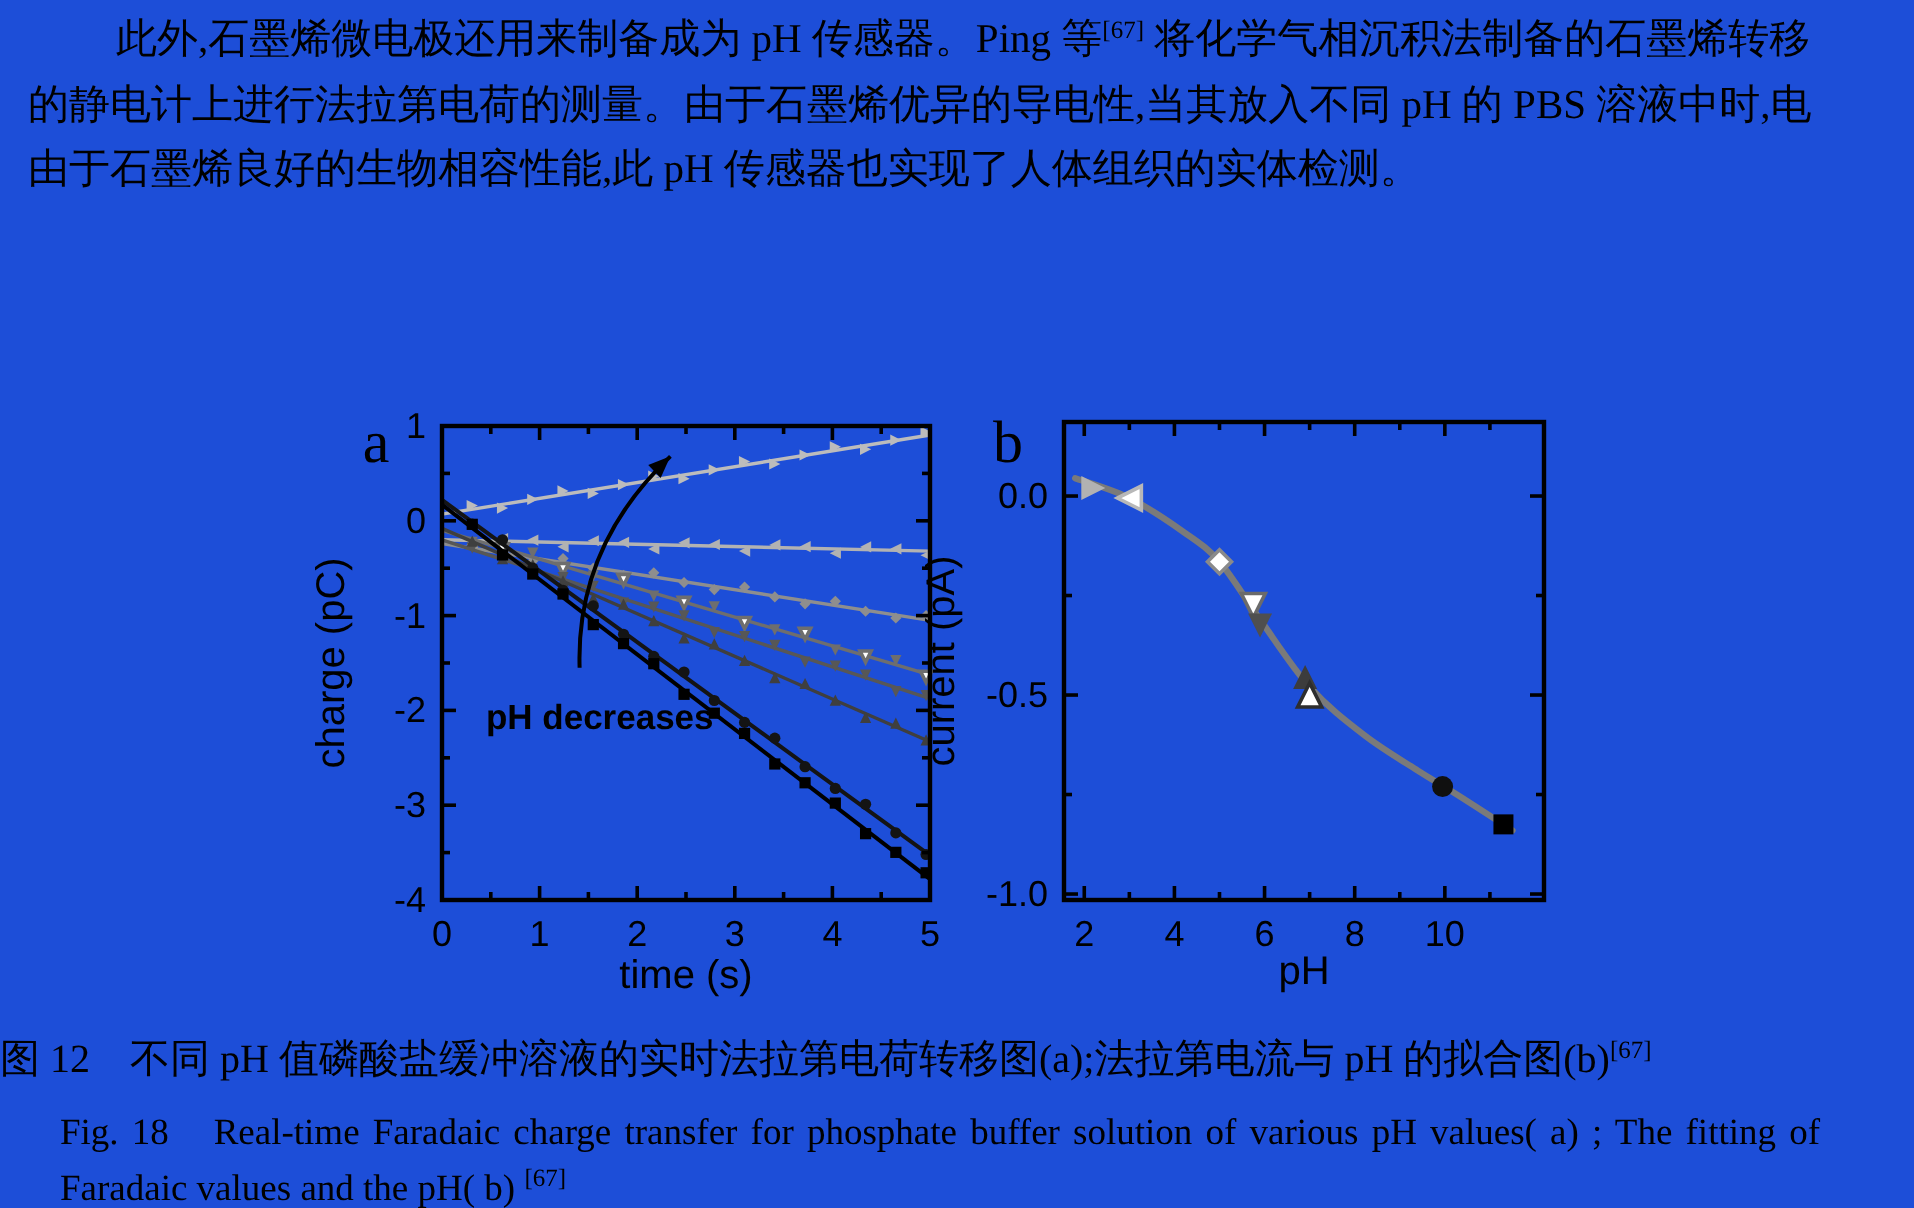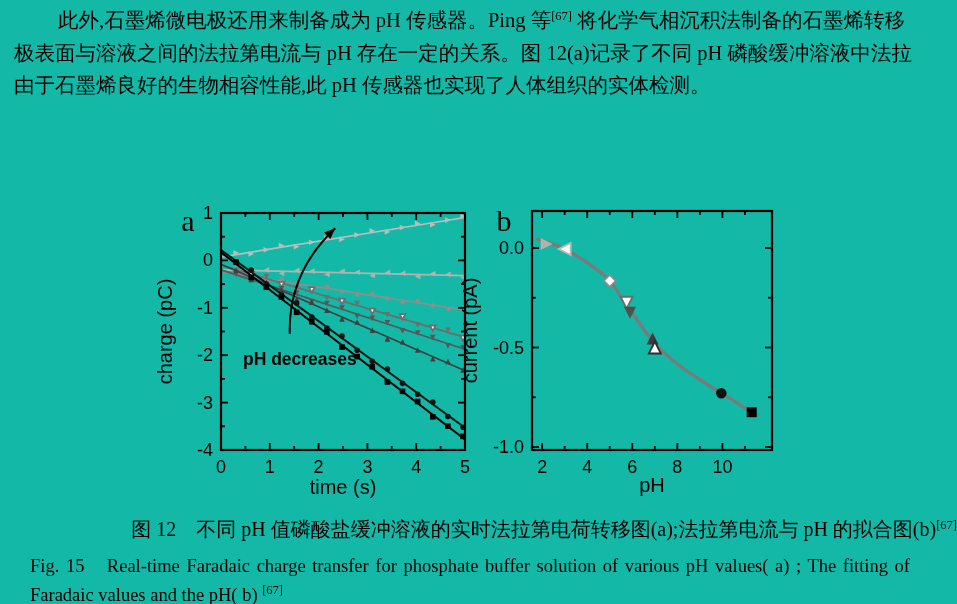--- a/index.html
+++ b/index.html
@@ -1,35 +1,35 @@
 <!DOCTYPE html>
 <html><head>
 <meta charset="utf-8">
 <style>
   html,body{margin:0;padding:0;background:#fff;}
-  .page{position:relative;width:957px;height:604px;background:#14b8a6;overflow:hidden;
+  .page{position:relative;width:957px;height:604px;background:#1d4ed8;overflow:hidden;
         font-family:"Liberation Serif",serif;color:#000;}
   .para{position:absolute;left:14px;top:4px;width:930px;font-size:20.5px;line-height:32.6px;}
   .para .line{white-space:nowrap;}
   .para .indent{text-indent:44px;}
   sup.cite{font-size:12.5px;vertical-align:7px;line-height:0;letter-spacing:0;}
   .fig-svg{position:absolute;}
-  .cap-zh{position:absolute;left:0;top:516px;width:957px;text-align:right;font-size:20px;white-space:nowrap;}
+  .cap-zh{position:absolute;left:0;top:516px;width:957px;text-align:left;font-size:20px;white-space:nowrap;}
   .cap-en{position:absolute;left:30px;top:553px;width:880px;font-size:18.5px;
           text-align:justify;text-align-last:justify;white-space:normal;}
   .cap-en2{position:absolute;left:30px;top:585px;width:880px;font-size:18.5px;}
 </style>
 </head>
 <body>
 
 <div class="page">
 
   <div class="para">
     <div class="line indent"><span>此外,石墨烯微电极还用来制备成为 pH 传感器。Ping 等</span><sup class="cite">[67]</sup><span> 将化学气相沉积法制备的石墨烯转移</span></div>
-    <div class="line">极表面与溶液之间的法拉第电流与 pH 存在一定的关系。图 12(a)记录了不同 pH 磷酸缓冲溶液中法拉</div>
+    <div class="line">的静电计上进行法拉第电荷的测量。由于石墨烯优异的导电性,当其放入不同 pH 的 PBS 溶液中时,电</div>
     <div class="line">由于石墨烯良好的生物相容性能,此 pH 传感器也实现了人体组织的实体检测。</div>
   </div>
 
   <svg id="chart-a" class="fig-svg" style="left:150px;top:195px;" width="332" height="312">
       <g>
         <line x1="71" y1="62.082" x2="315" y2="22.503" stroke="#bcbcbc" stroke-width="1.7"></line>
         <polygon points="83.328,54.98687642093795 83.328,60.58687642093795 88.928,57.78687642093795" fill="#bcbcbc"></polygon>
         <polygon points="98.456,56.23327512255818 98.456,61.83327512255818 104.056,59.03327512255818" fill="#bcbcbc"></polygon>
         <polygon points="113.584,51.88444195026688 113.584,57.48444195026688 119.184,54.68444195026688" fill="#bcbcbc"></polygon>
         <polygon points="128.712,47.6435485290477 128.712,53.24354852904769 134.312,50.443548529047696" fill="#bcbcbc"></polygon>
@@ -286,17 +286,17 @@
       <text x="64" y="59.014154870940885" font-size="18" text-anchor="end" fill="#000" font-family="&quot;Liberation Sans&quot;, sans-serif">0.0</text>
       <text x="64" y="158.51457119067445" font-size="18" text-anchor="end" fill="#000" font-family="&quot;Liberation Sans&quot;, sans-serif">-0.5</text>
       <text x="64" y="258.014987510408" font-size="18" text-anchor="end" fill="#000" font-family="&quot;Liberation Sans&quot;, sans-serif">-1.0</text>
       <text x="192" y="297" font-size="20" text-anchor="middle" fill="#000" font-family="&quot;Liberation Sans&quot;, sans-serif">pH</text>
       <text x="17" y="135.5" font-size="20" text-anchor="middle" fill="#000" font-family="&quot;Liberation Sans&quot;, sans-serif" transform="rotate(-90 17 135.5)">current (pA)</text>
       <text x="44" y="36" font-size="30" text-anchor="middle" fill="#000" font-family="&quot;Liberation Serif&quot;, serif">b</text>
     </svg>
 
   <div class="cap-zh"><span>图 12　不同 pH 值磷酸盐缓冲溶液的实时法拉第电荷转移图(a);法拉第电流与 pH 的拟合图(b)</span><sup class="cite">[67]</sup></div>
 
-  <div class="cap-en">Fig. 15　Real-time Faradaic charge transfer for phosphate buffer solution of various pH values( a) ; The fitting of</div>
+  <div class="cap-en">Fig. 18　Real-time Faradaic charge transfer for phosphate buffer solution of various pH values( a) ; The fitting of</div>
 
   <div class="cap-en2"><span>Faradaic values and the pH( b) </span><sup class="cite">[67]</sup></div>
 
 </div>
 
 </body></html>

